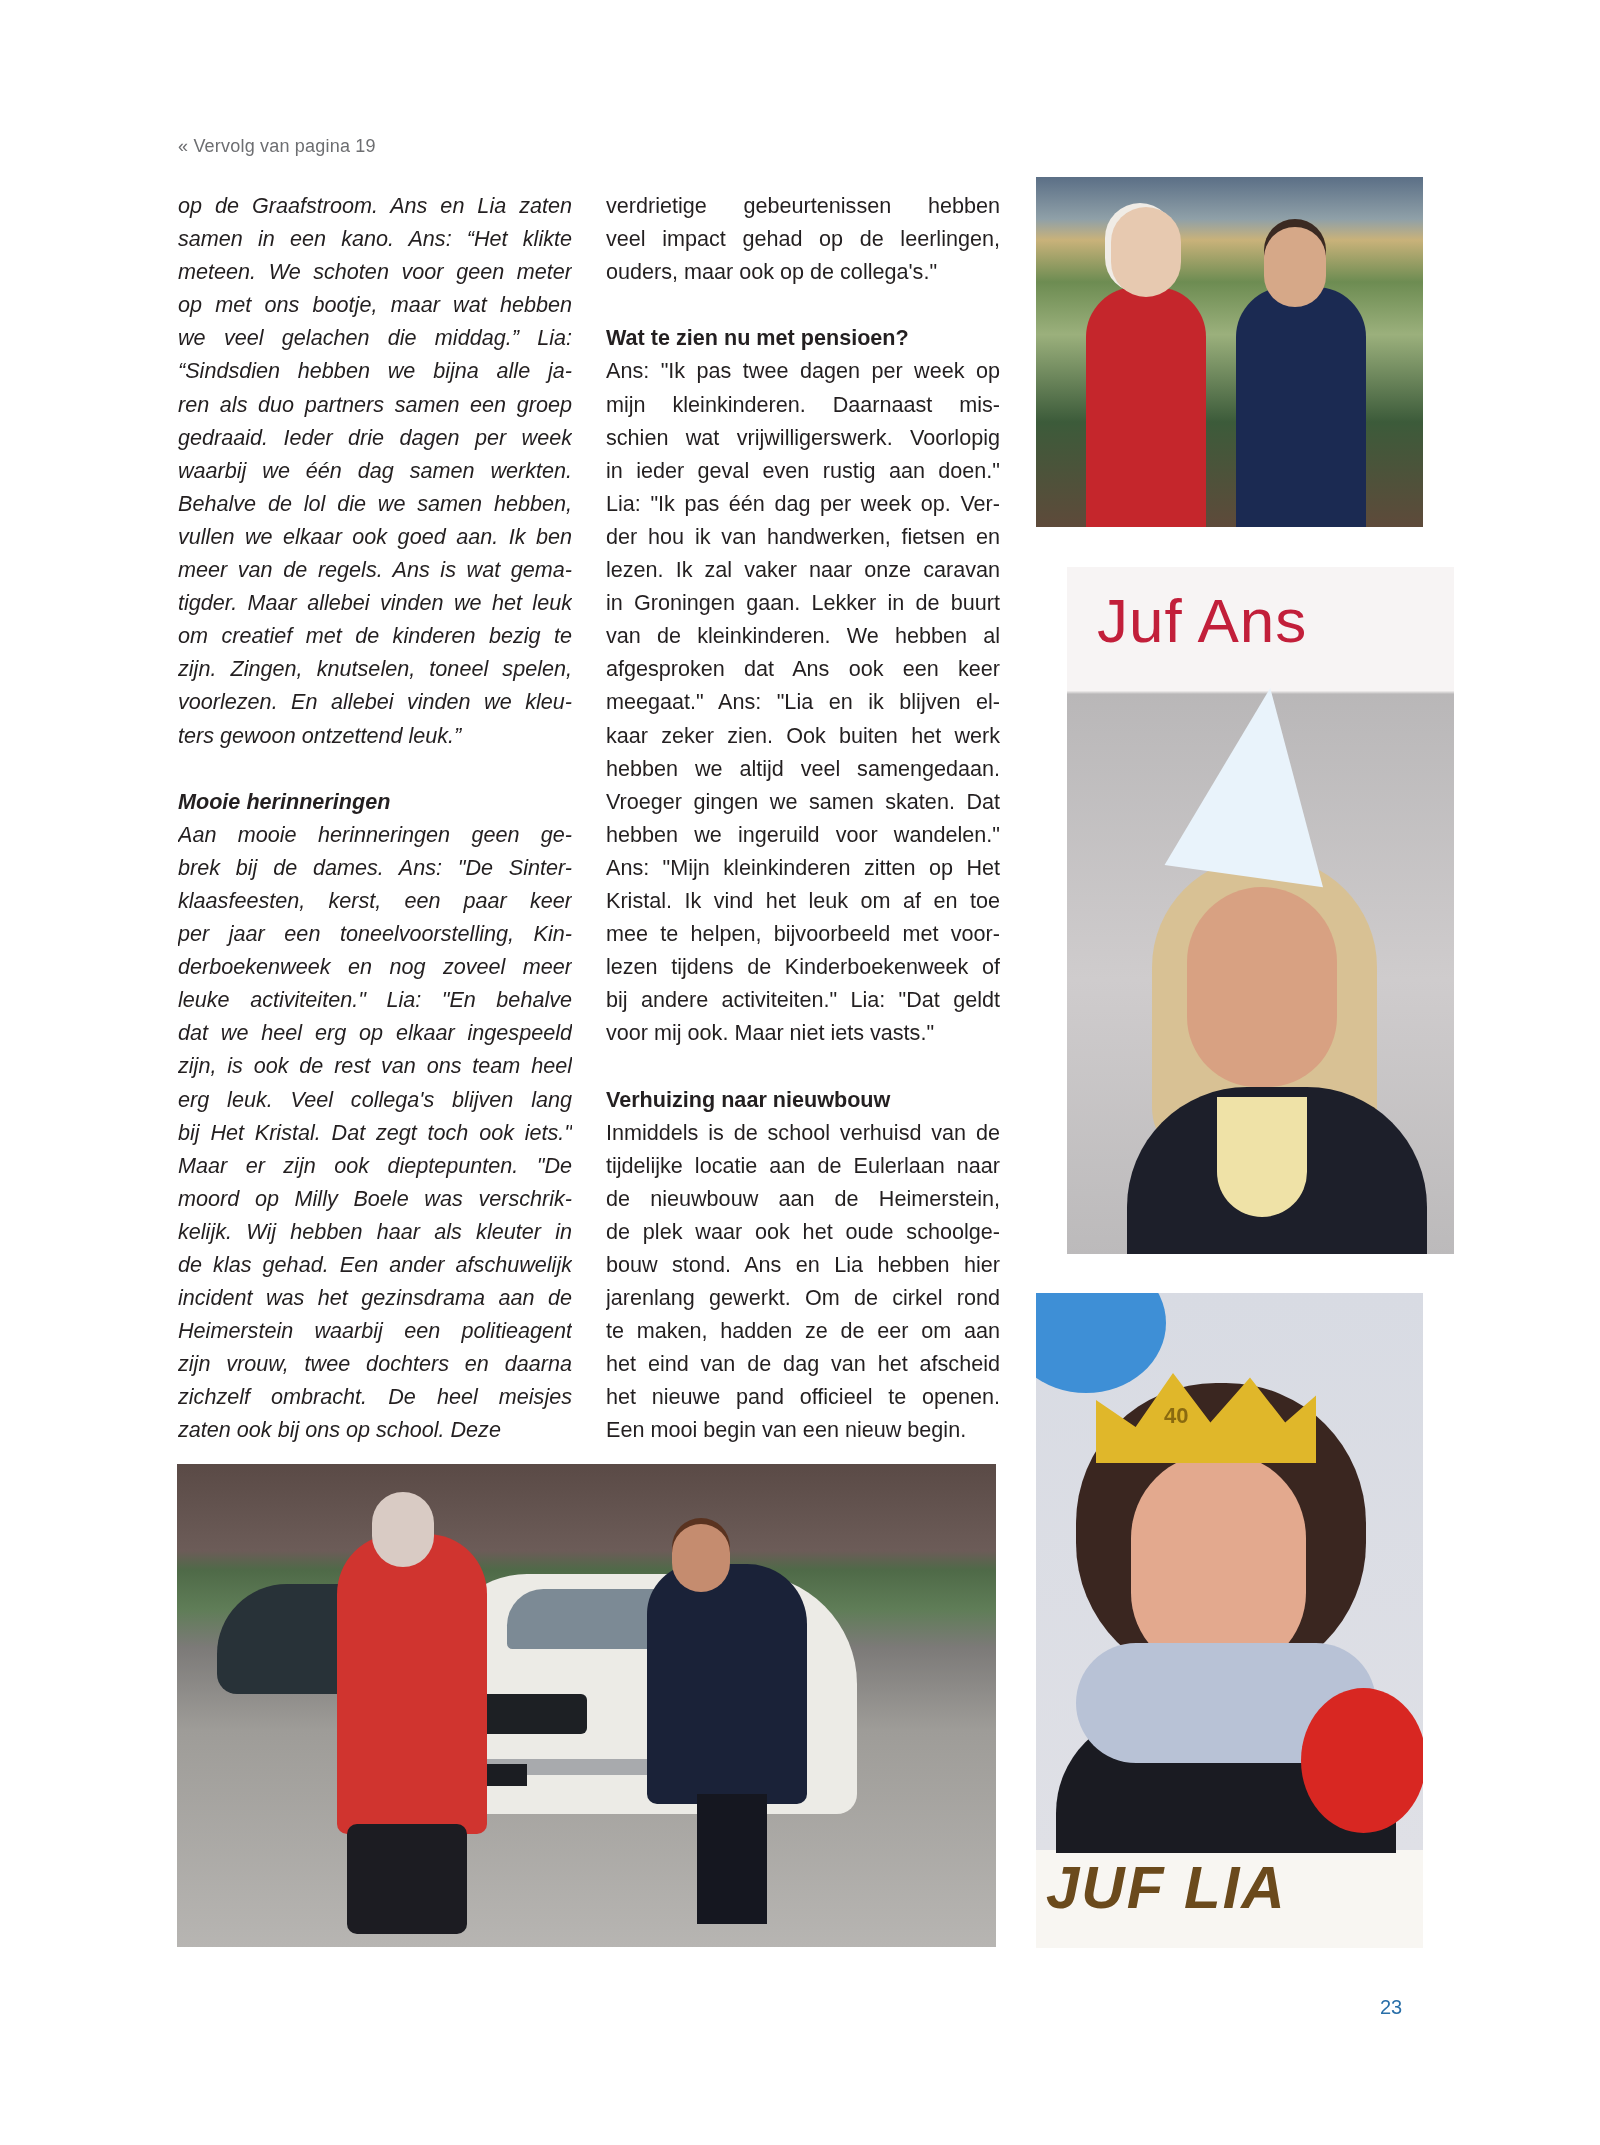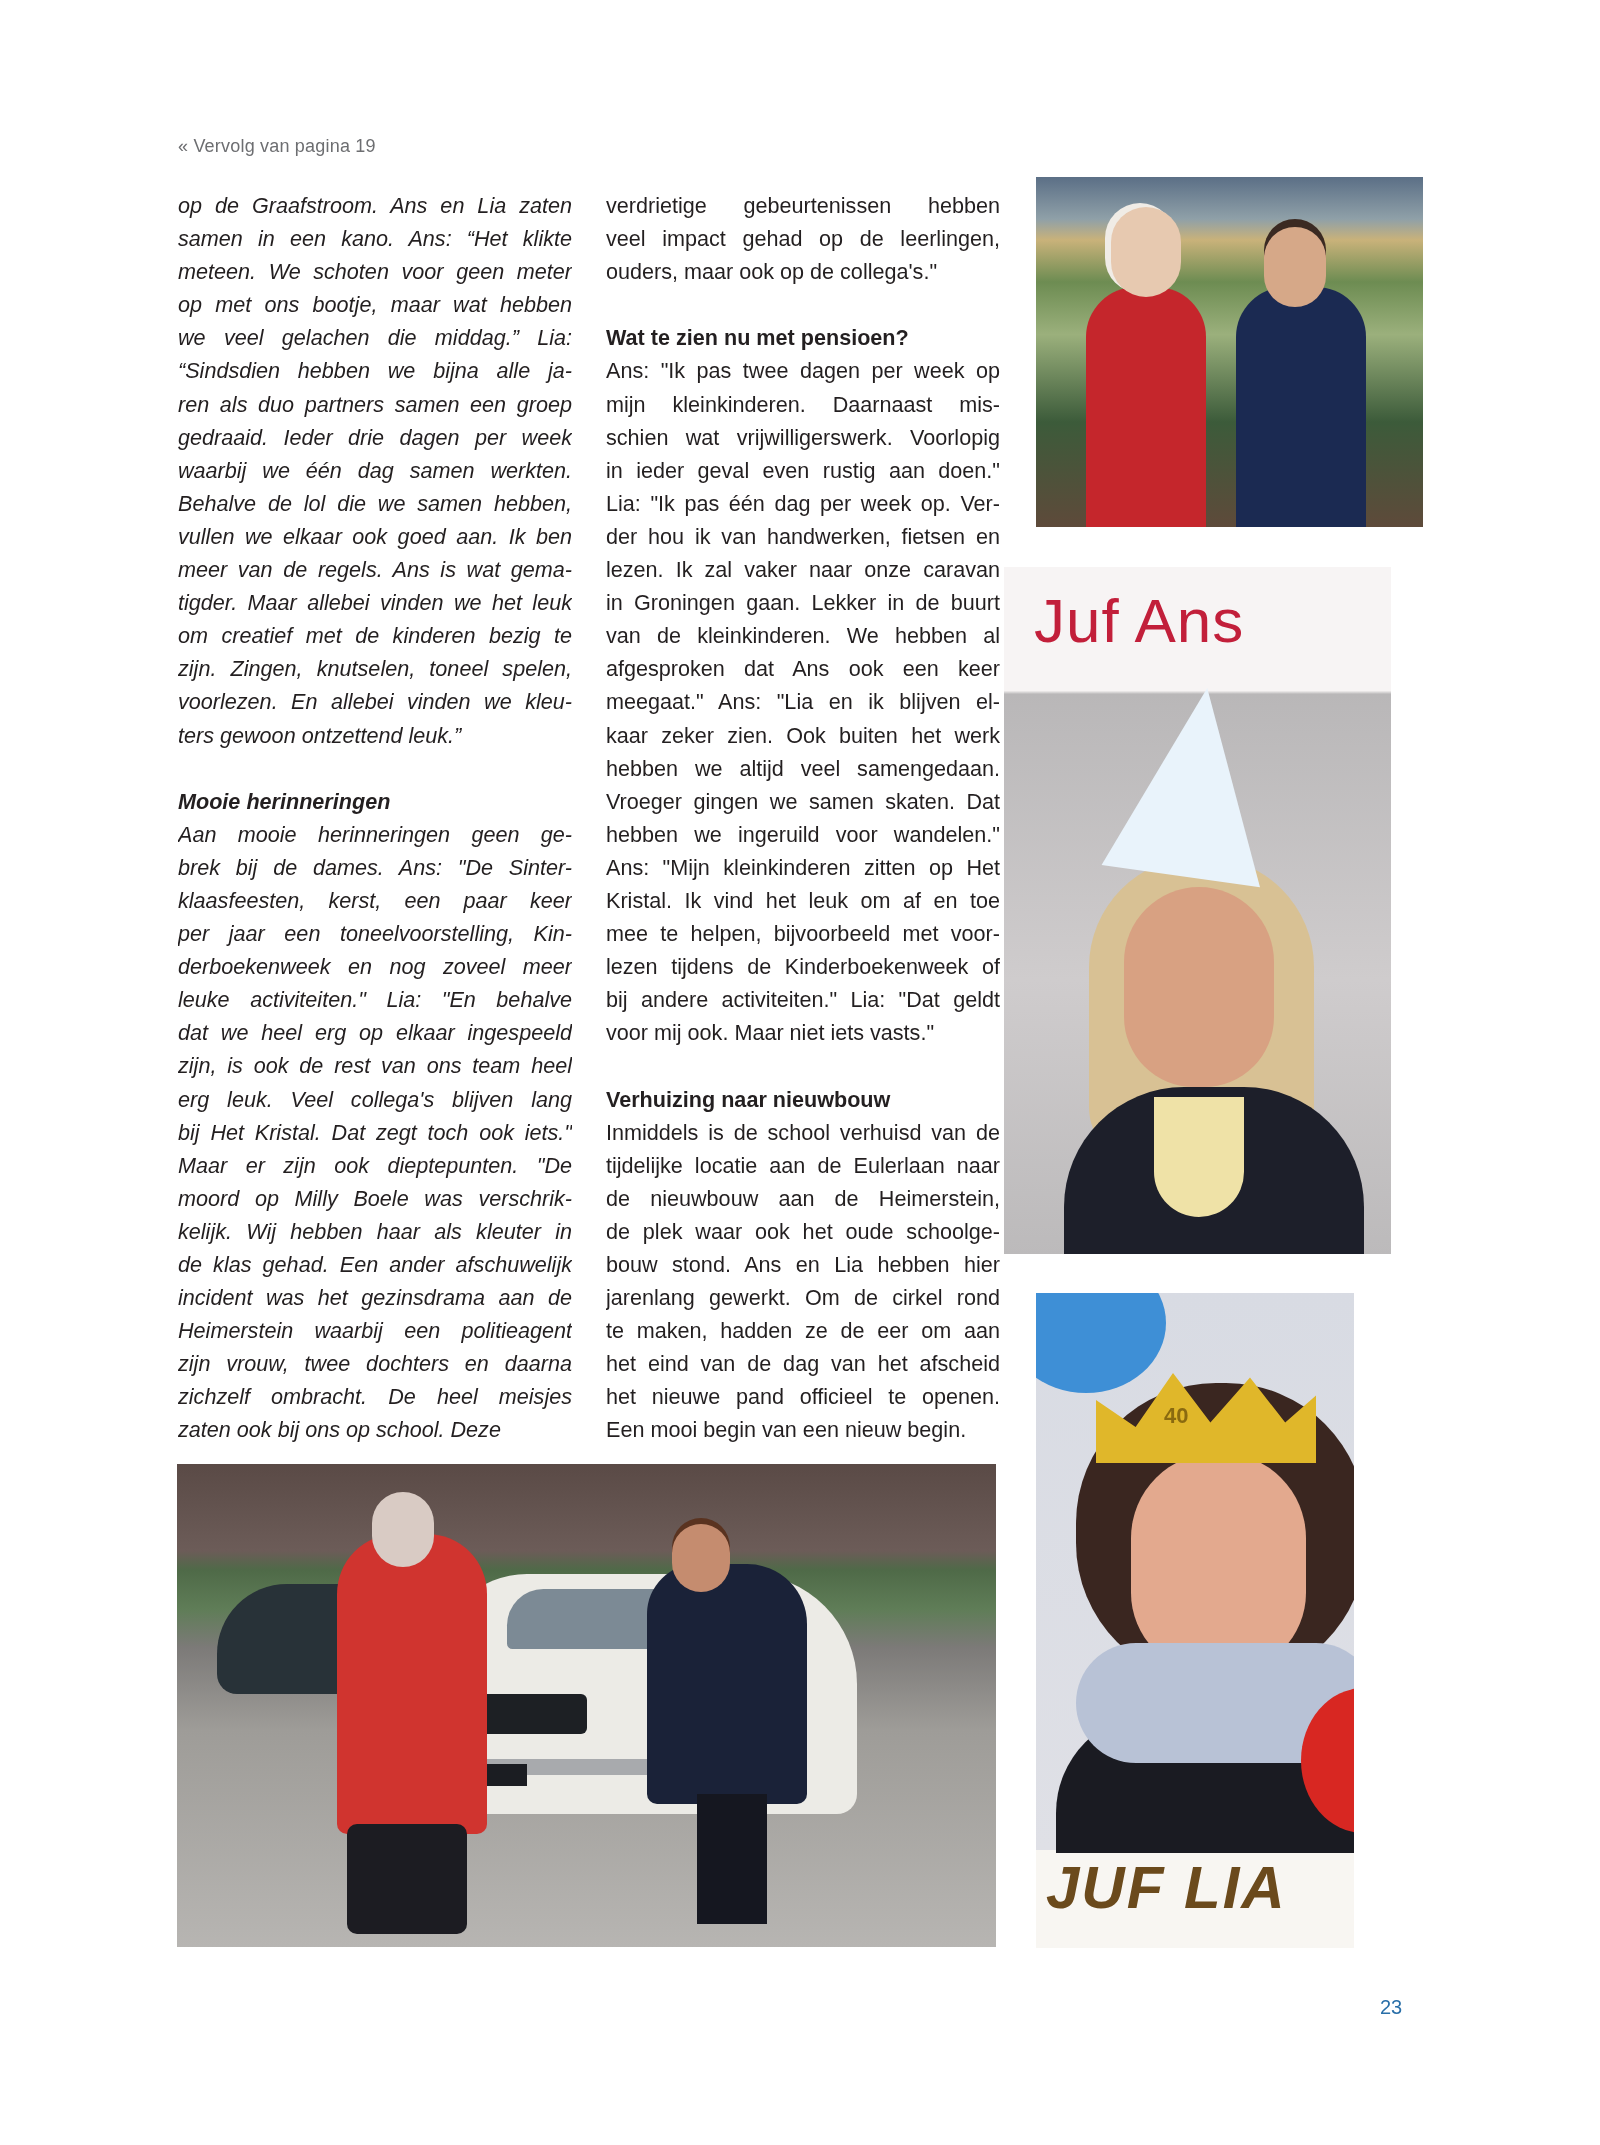--- a/index.html
+++ b/index.html
@@ -19,31 +19,31 @@
 
   
   #photo-playground { left:1036px; top:177px; width:387px; height:350px;
     background:linear-gradient(180deg,#5b6f86 0%,#8fa0a8 12%,#c9b27a 18%,#6d8c52 30%,#9bb07c 45%,#3c5b3a 70%,#5e4a3a 100%); }
   #photo-playground .p-left { position:absolute; left:50px; top:110px; width:120px; height:240px; background:#c5262c; border-radius:50px 50px 0 0; }
   #photo-playground .p-left-head { position:absolute; left:75px; top:30px; width:70px; height:90px; background:#e7c9b0; border-radius:40px; box-shadow:-6px -4px 0 #f0ece6; }
   #photo-playground .p-right { position:absolute; left:200px; top:110px; width:130px; height:240px; background:#1b2a52; border-radius:50px 50px 0 0; }
   #photo-playground .p-right-head { position:absolute; left:228px; top:50px; width:62px; height:80px; background:#d6a888; border-radius:35px; box-shadow:0 -8px 0 #3b2a22; }
 
   
-  #photo-ans { left:1004px; top:567px; width:387px; height:687px;
+  #photo-ans { left:1067px; top:567px; width:387px; height:687px;
     background:linear-gradient(180deg,#f7f4f4 0%,#f7f4f4 18%,#b9b7b8 18.5%,#cfcccd 60%,#bcbabb 100%); }
   #photo-ans .banner-text { position:absolute; left:30px; top:18px; font-size:62px; color:#c21f3a; font-family:"Liberation Sans", sans-serif; letter-spacing:1px; }
   #photo-ans .hat { position:absolute; left:110px; top:120px; width:0; height:0; border-left:80px solid transparent; border-right:80px solid transparent; border-bottom:190px solid #e9f3fb; transform:rotate(8deg); }
   #photo-ans .hair { position:absolute; left:85px; top:290px; width:225px; height:310px; background:#d8c194; border-radius:110px 110px 60px 60px; }
   #photo-ans .face { position:absolute; left:120px; top:320px; width:150px; height:200px; background:#d8a182; border-radius:75px 75px 70px 70px; }
   #photo-ans .body { position:absolute; left:60px; top:520px; width:300px; height:170px; background:#1d1f2a; border-radius:120px 120px 0 0; }
   #photo-ans .collar { position:absolute; left:150px; top:530px; width:90px; height:120px; background:#efe2a7; border-radius:0 0 45px 45px; }
 
   
-  #photo-lia { left:1036px; top:1293px; width:318px; height:655px;
+  #photo-lia { left:1036px; top:1293px; width:387px; height:655px;
     background:linear-gradient(180deg,#d8dbe3 0%,#dfe0e6 85%,#f8f6f2 85%,#f8f6f2 100%); }
   #photo-lia .balloon-blue { position:absolute; left:-30px; top:-40px; width:160px; height:140px; background:#3e8fd6; border-radius:50%; }
   #photo-lia .hair { position:absolute; left:40px; top:90px; width:290px; height:300px; background:#3a2620; border-radius:140px; }
   #photo-lia .crown { position:absolute; left:60px; top:80px; width:220px; height:90px; background:#e0b72a; clip-path:polygon(0 100%,0 30%,18% 60%,35% 0,52% 55%,70% 5%,86% 55%,100% 25%,100% 100%); }
   #photo-lia .crown-num { position:absolute; left:128px; top:110px; font-size:22px; font-weight:bold; color:#8a6a10; }
   #photo-lia .face { position:absolute; left:95px; top:160px; width:175px; height:220px; background:#e3a98e; border-radius:85px 85px 80px 80px; }
   #photo-lia .scarf { position:absolute; left:40px; top:350px; width:300px; height:120px; background:#b8c2d6; border-radius:60px; }
   #photo-lia .body { position:absolute; left:20px; top:420px; width:340px; height:140px; background:#1a1b22; border-radius:100px 100px 0 0; }
   #photo-lia .balloon-red { position:absolute; left:265px; top:395px; width:125px; height:145px; background:#d82722; border-radius:50%; }
   #photo-lia .banner-text { position:absolute; left:10px; top:560px; font-size:60px; font-weight:bold; color:#6b4a1c; font-style:italic; letter-spacing:2px; }

